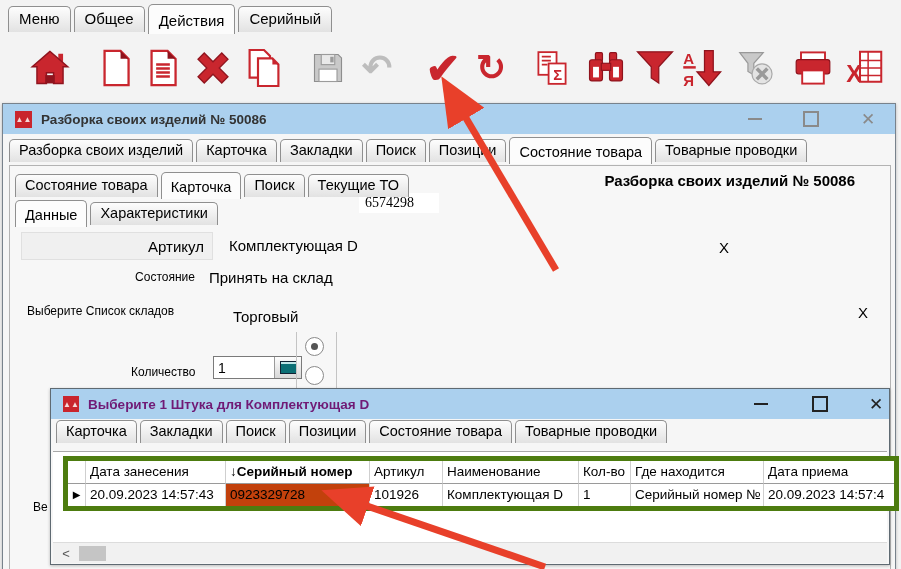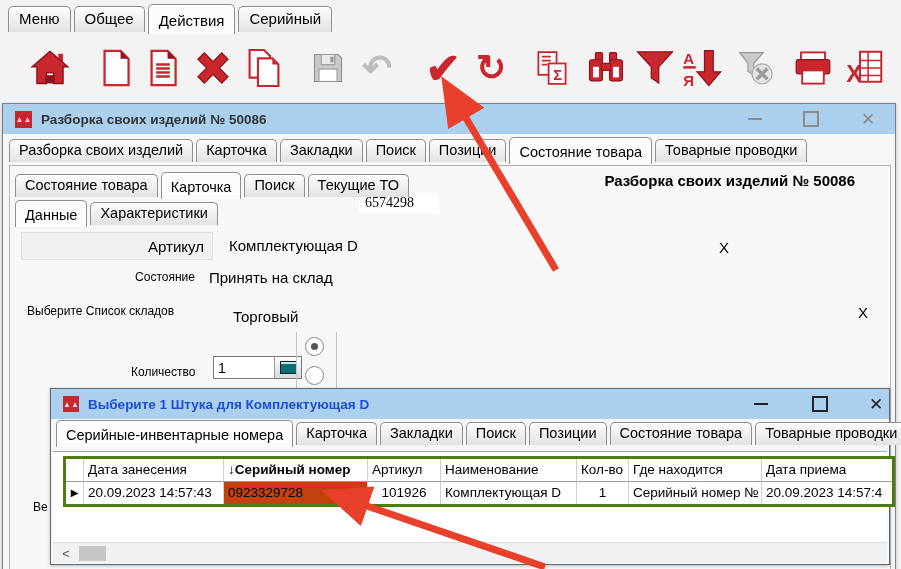--- a/index.html
+++ b/index.html
@@ -58,25 +58,25 @@
 
   .radio{position:absolute;width:17px;height:17px;border-radius:50%;
          border:1px solid #8a8a8a;background:#fff;display:flex;
          align-items:center;justify-content:center;cursor:pointer}
   .radio.sel::after{content:"";width:7px;height:7px;border-radius:50%;background:#555}
   .vline{position:absolute;width:1px;background:#c4c4c4}
 
   
   .grid{position:absolute;display:grid;
         grid-template-columns:18px 140px 144px 73px 136px 52px 133px 130px;
-        border:3px solid #4d7c0f;background:#fff;font-size:13.5px}
+        border:5px solid #4d7c0f;background:#fff;font-size:13.5px}
   .gcell{border-right:1px solid #cfcfcf;padding:2px 4px;white-space:nowrap;
          overflow:hidden;height:18px;line-height:18px}
   .ghead{border-bottom:1px solid #9a9a9a}
-  .num{text-align:center}
+  .num{text-align:left}
   .hl{background:#c2410c}
   .marker{font-size:10px;text-align:center;padding:2px 0}
 
   .scrollbar{position:absolute;background:#f1f1f1;border-top:1px solid #dcdcdc;
              display:flex;align-items:center}
   .sb-arrow{width:26px;text-align:center;color:#555;font-size:13px;cursor:pointer}
   .sb-thumb{width:27px;height:15px;background:#c5c5c5;cursor:pointer}
 
   .arrows{position:absolute;left:0;top:0;z-index:60;pointer-events:none}
   svg text{font-family:"Liberation Sans",sans-serif}
@@ -262,34 +262,33 @@
   <div class="vline" style="left:333px;top:228px;height:58px"></div>
   <div class="radio sel" style="left:302px;top:233px"></div>
   <div class="radio" style="left:302px;top:262px"></div>
 
   <div class="lbl" style="left:30px;top:396px">Ве</div>
 </div>
 
 <div class="win dlg" style="left:50px;top:388px;width:838px;height:175px;z-index:20;border-color:#5f6a72">
   <div class="titlebar">
     <div class="logo" style="width:16px;height:16px">▲▲</div>
-    <div class="wtitle" style="color:#1d4ed8">Выберите 1 Штука для Комплектующая D</div>
+    <div class="wtitle" style="color:#701a75">Выберите 1 Штука для Комплектующая D</div>
     <div class="ctrl" style="left:693px">
         <span class="minus"></span>
       </div>
     <div class="ctrl" style="left:752px">
         <span class="box"></span>
       </div>
     <div class="ctrl" style="left:808px">
         <span class="x">✕</span>
       </div>
   </div>
 
   <div class="tabs small abs" style="left:5px;top:31px;z-index:3">
-    <div class="tab active">Серийные-инвентарные номера</div>
     <div class="tab">Карточка</div>
     <div class="tab">Закладки</div>
     <div class="tab">Поиск</div>
     <div class="tab">Позиции</div>
     <div class="tab">Состояние товара</div>
     <div class="tab">Товарные проводки</div>
   </div>
 
   <div class="abs" style="left:2px;top:62px;width:834px;height:111px;background:#fff;border-top:1px solid #a8a8a8"></div>
 

